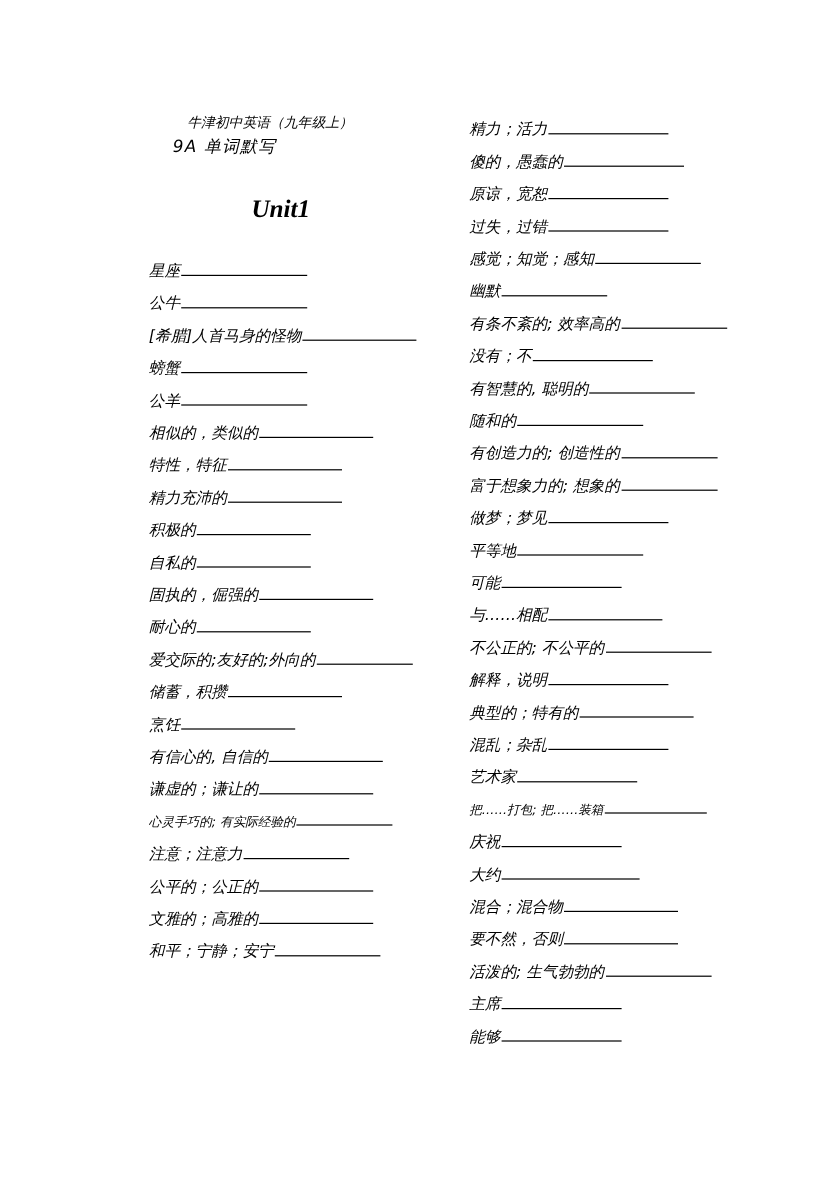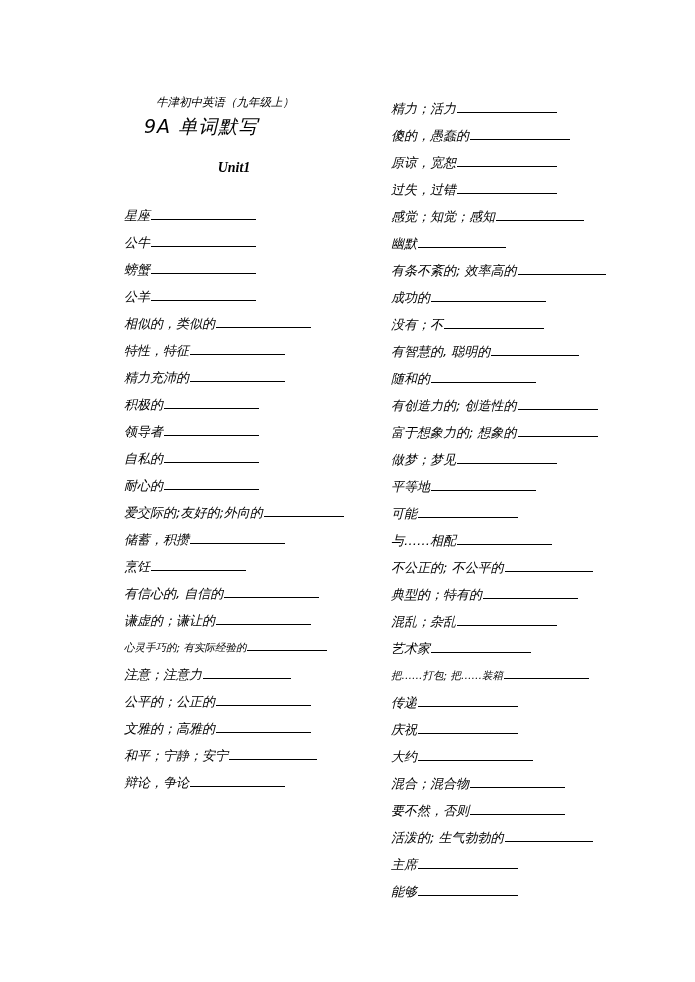--- a/index.html
+++ b/index.html
@@ -35,29 +35,29 @@
     width: 250px;
   }
   .subtitle {
     font-size: 11.5px;
     font-family: "DejaVu Sans", sans-serif;
     margin-left: 32px;
     margin-bottom: 4px;
     letter-spacing: 0px;
   }
   .doc-title {
-    font-size: 19px;
+    font-size: 14px;
     font-family: "DejaVu Sans", sans-serif;
     font-weight: normal;
     margin-left: 20px;
-    margin-bottom: 20px;
+    margin-bottom: 30px;
     letter-spacing: 1px;
   }
   .unit-title {
-    font-size: 14px;
+    font-size: 21px;
     font-family: "Liberation Serif", serif;
     font-weight: bold;
     text-align: center;
     margin-left: -20px;
     margin-bottom: 26px;
   }
   .entry {
     font-size: 13px;
     font-family: "DejaVu Sans", sans-serif;
     line-height: 27px;
@@ -97,68 +97,67 @@
 
 <div class="page">
 
   <div class="col-left">
     <div class="subtitle">牛津初中英语（九年级上）</div>
     <div class="doc-title">9A 单词默写</div>
     <div class="unit-title">Unit1</div>
     <div id="left-entries">
         <div class="entry"><span class="txt">星座</span><span class="blank" style="width: 105px;"></span></div>
         <div class="entry"><span class="txt">公牛</span><span class="blank" style="width: 105px;"></span></div>
+        <div class="entry"><span class="txt">[希腊]人首马身的怪物</span><span class="blank" style="width: 95px;"></span></div>
         <div class="entry"><span class="txt">螃蟹</span><span class="blank" style="width: 105px;"></span></div>
         <div class="entry"><span class="txt">公羊</span><span class="blank" style="width: 105px;"></span></div>
         <div class="entry"><span class="txt">相似的，类似的</span><span class="blank" style="width: 95px;"></span></div>
         <div class="entry"><span class="txt">特性，特征</span><span class="blank" style="width: 95px;"></span></div>
         <div class="entry"><span class="txt">精力充沛的</span><span class="blank" style="width: 95px;"></span></div>
         <div class="entry"><span class="txt">积极的</span><span class="blank" style="width: 95px;"></span></div>
-        <div class="entry"><span class="txt">领导者</span><span class="blank" style="width: 95px;"></span></div>
         <div class="entry"><span class="txt">自私的</span><span class="blank" style="width: 95px;"></span></div>
+        <div class="entry"><span class="txt">固执的，倔强的</span><span class="blank" style="width: 95px;"></span></div>
         <div class="entry"><span class="txt">耐心的</span><span class="blank" style="width: 95px;"></span></div>
         <div class="entry"><span class="txt">爱交际的;友好的;外向的</span><span class="blank" style="width: 80px;"></span></div>
         <div class="entry"><span class="txt">储蓄，积攒</span><span class="blank" style="width: 95px;"></span></div>
         <div class="entry"><span class="txt">烹饪</span><span class="blank" style="width: 95px;"></span></div>
         <div class="entry"><span class="txt">有信心的, 自信的</span><span class="blank" style="width: 95px;"></span></div>
         <div class="entry"><span class="txt">谦虚的；谦让的</span><span class="blank" style="width: 95px;"></span></div>
         <div class="entry small"><span class="txt">心灵手巧的; 有实际经验的</span><span class="blank" style="width: 80px;"></span></div>
         <div class="entry"><span class="txt">注意；注意力</span><span class="blank" style="width: 88px;"></span></div>
         <div class="entry"><span class="txt">公平的；公正的</span><span class="blank" style="width: 95px;"></span></div>
         <div class="entry"><span class="txt">文雅的；高雅的</span><span class="blank" style="width: 95px;"></span></div>
         <div class="entry"><span class="txt">和平；宁静；安宁</span><span class="blank" style="width: 88px;"></span></div>
-        <div class="entry"><span class="txt">辩论，争论</span><span class="blank" style="width: 95px;"></span></div>
       </div>
   </div>
 
   <div class="col-right">
     <div id="right-entries">
         <div class="entry"><span class="txt">精力；活力</span><span class="blank" style="width: 100px;"></span></div>
         <div class="entry"><span class="txt">傻的，愚蠢的</span><span class="blank" style="width: 100px;"></span></div>
         <div class="entry"><span class="txt">原谅，宽恕</span><span class="blank" style="width: 100px;"></span></div>
         <div class="entry"><span class="txt">过失，过错</span><span class="blank" style="width: 100px;"></span></div>
         <div class="entry"><span class="txt">感觉；知觉；感知</span><span class="blank" style="width: 88px;"></span></div>
         <div class="entry"><span class="txt">幽默</span><span class="blank" style="width: 88px;"></span></div>
         <div class="entry"><span class="txt">有条不紊的; 效率高的</span><span class="blank" style="width: 88px;"></span></div>
-        <div class="entry"><span class="txt">成功的</span><span class="blank" style="width: 115px;"></span></div>
         <div class="entry"><span class="txt">没有；不</span><span class="blank" style="width: 100px;"></span></div>
         <div class="entry"><span class="txt">有智慧的, 聪明的</span><span class="blank" style="width: 88px;"></span></div>
         <div class="entry"><span class="txt">随和的</span><span class="blank" style="width: 105px;"></span></div>
         <div class="entry"><span class="txt">有创造力的; 创造性的</span><span class="blank" style="width: 80px;"></span></div>
         <div class="entry"><span class="txt">富于想象力的; 想象的</span><span class="blank" style="width: 80px;"></span></div>
         <div class="entry"><span class="txt">做梦；梦见</span><span class="blank" style="width: 100px;"></span></div>
         <div class="entry"><span class="txt">平等地</span><span class="blank" style="width: 105px;"></span></div>
         <div class="entry"><span class="txt">可能</span><span class="blank" style="width: 100px;"></span></div>
         <div class="entry"><span class="txt">与……相配</span><span class="blank" style="width: 95px;"></span></div>
         <div class="entry"><span class="txt">不公正的; 不公平的</span><span class="blank" style="width: 88px;"></span></div>
+        <div class="entry"><span class="txt">解释，说明</span><span class="blank" style="width: 100px;"></span></div>
         <div class="entry"><span class="txt">典型的；特有的</span><span class="blank" style="width: 95px;"></span></div>
         <div class="entry"><span class="txt">混乱；杂乱</span><span class="blank" style="width: 100px;"></span></div>
         <div class="entry"><span class="txt">艺术家</span><span class="blank" style="width: 100px;"></span></div>
         <div class="entry small"><span class="txt">把……打包; 把……装箱</span><span class="blank" style="width: 85px;"></span></div>
-        <div class="entry"><span class="txt">传递</span><span class="blank" style="width: 100px;"></span></div>
         <div class="entry"><span class="txt">庆祝</span><span class="blank" style="width: 100px;"></span></div>
         <div class="entry"><span class="txt">大约</span><span class="blank" style="width: 115px;"></span></div>
         <div class="entry"><span class="txt">混合；混合物</span><span class="blank" style="width: 95px;"></span></div>
         <div class="entry"><span class="txt">要不然，否则</span><span class="blank" style="width: 95px;"></span></div>
         <div class="entry"><span class="txt">活泼的; 生气勃勃的</span><span class="blank" style="width: 88px;"></span></div>
         <div class="entry"><span class="txt">主席</span><span class="blank" style="width: 100px;"></span></div>
         <div class="entry"><span class="txt">能够</span><span class="blank" style="width: 100px;"></span></div>
       </div>
   </div>
 

